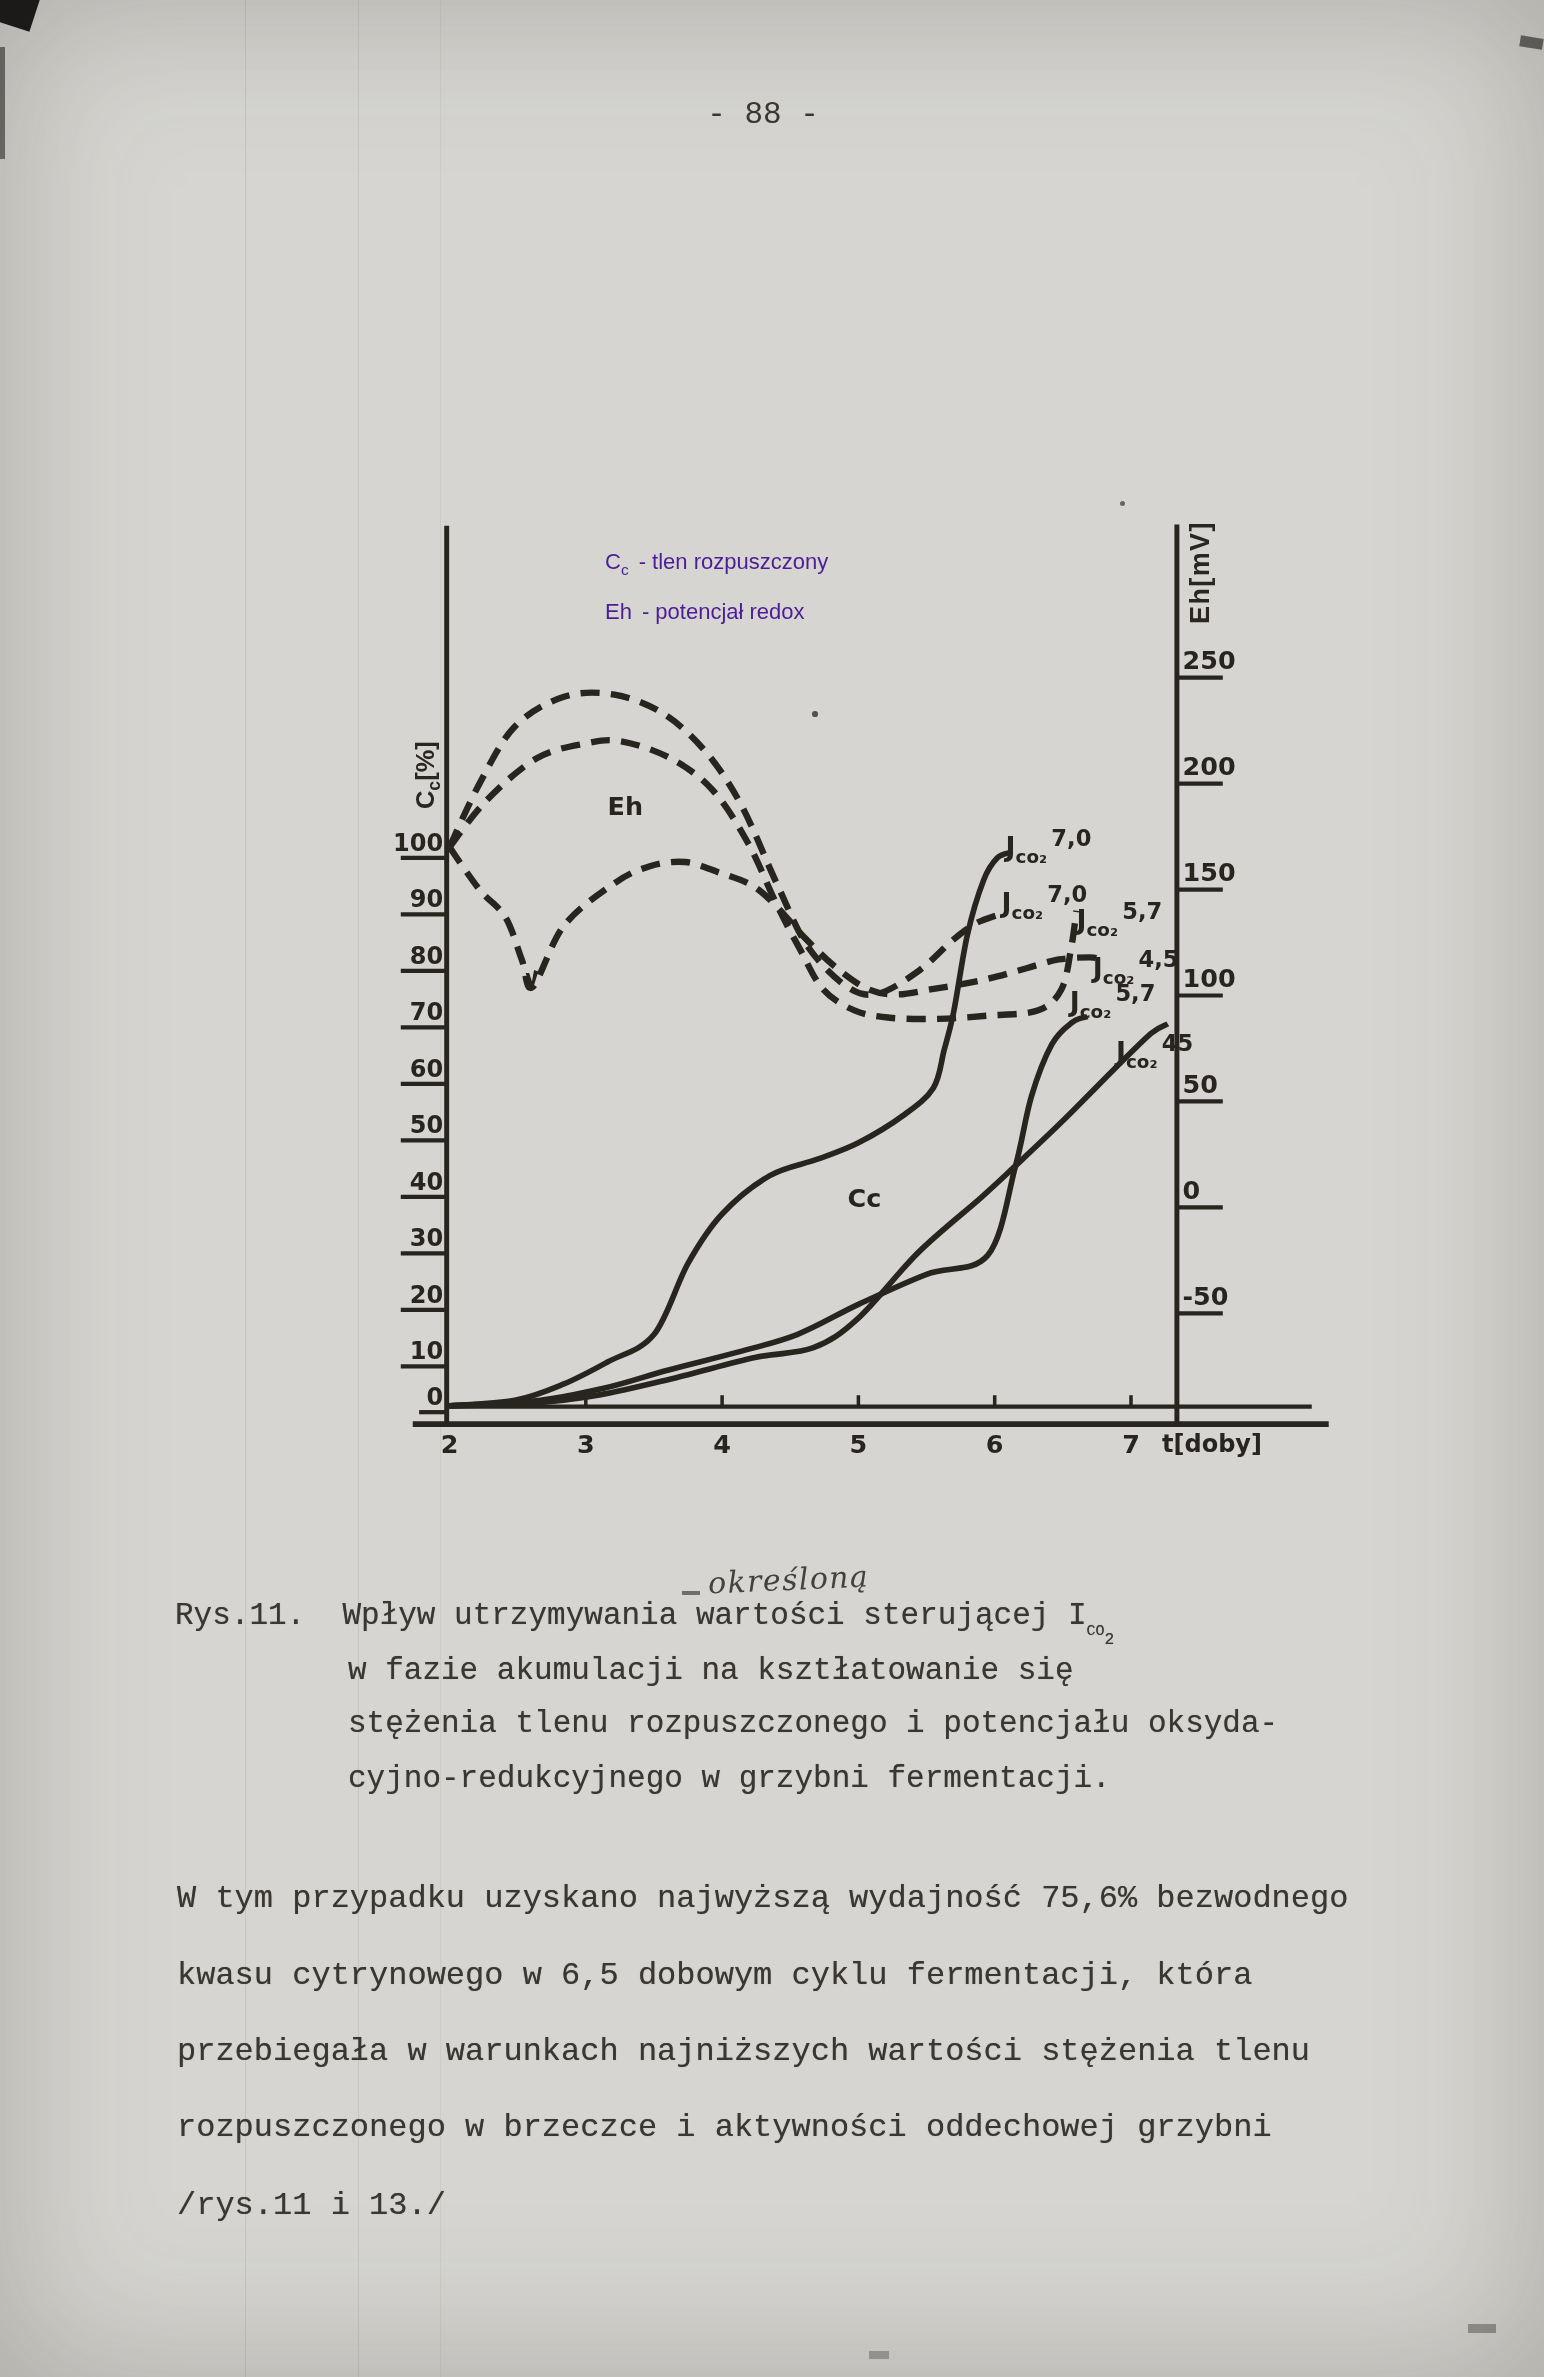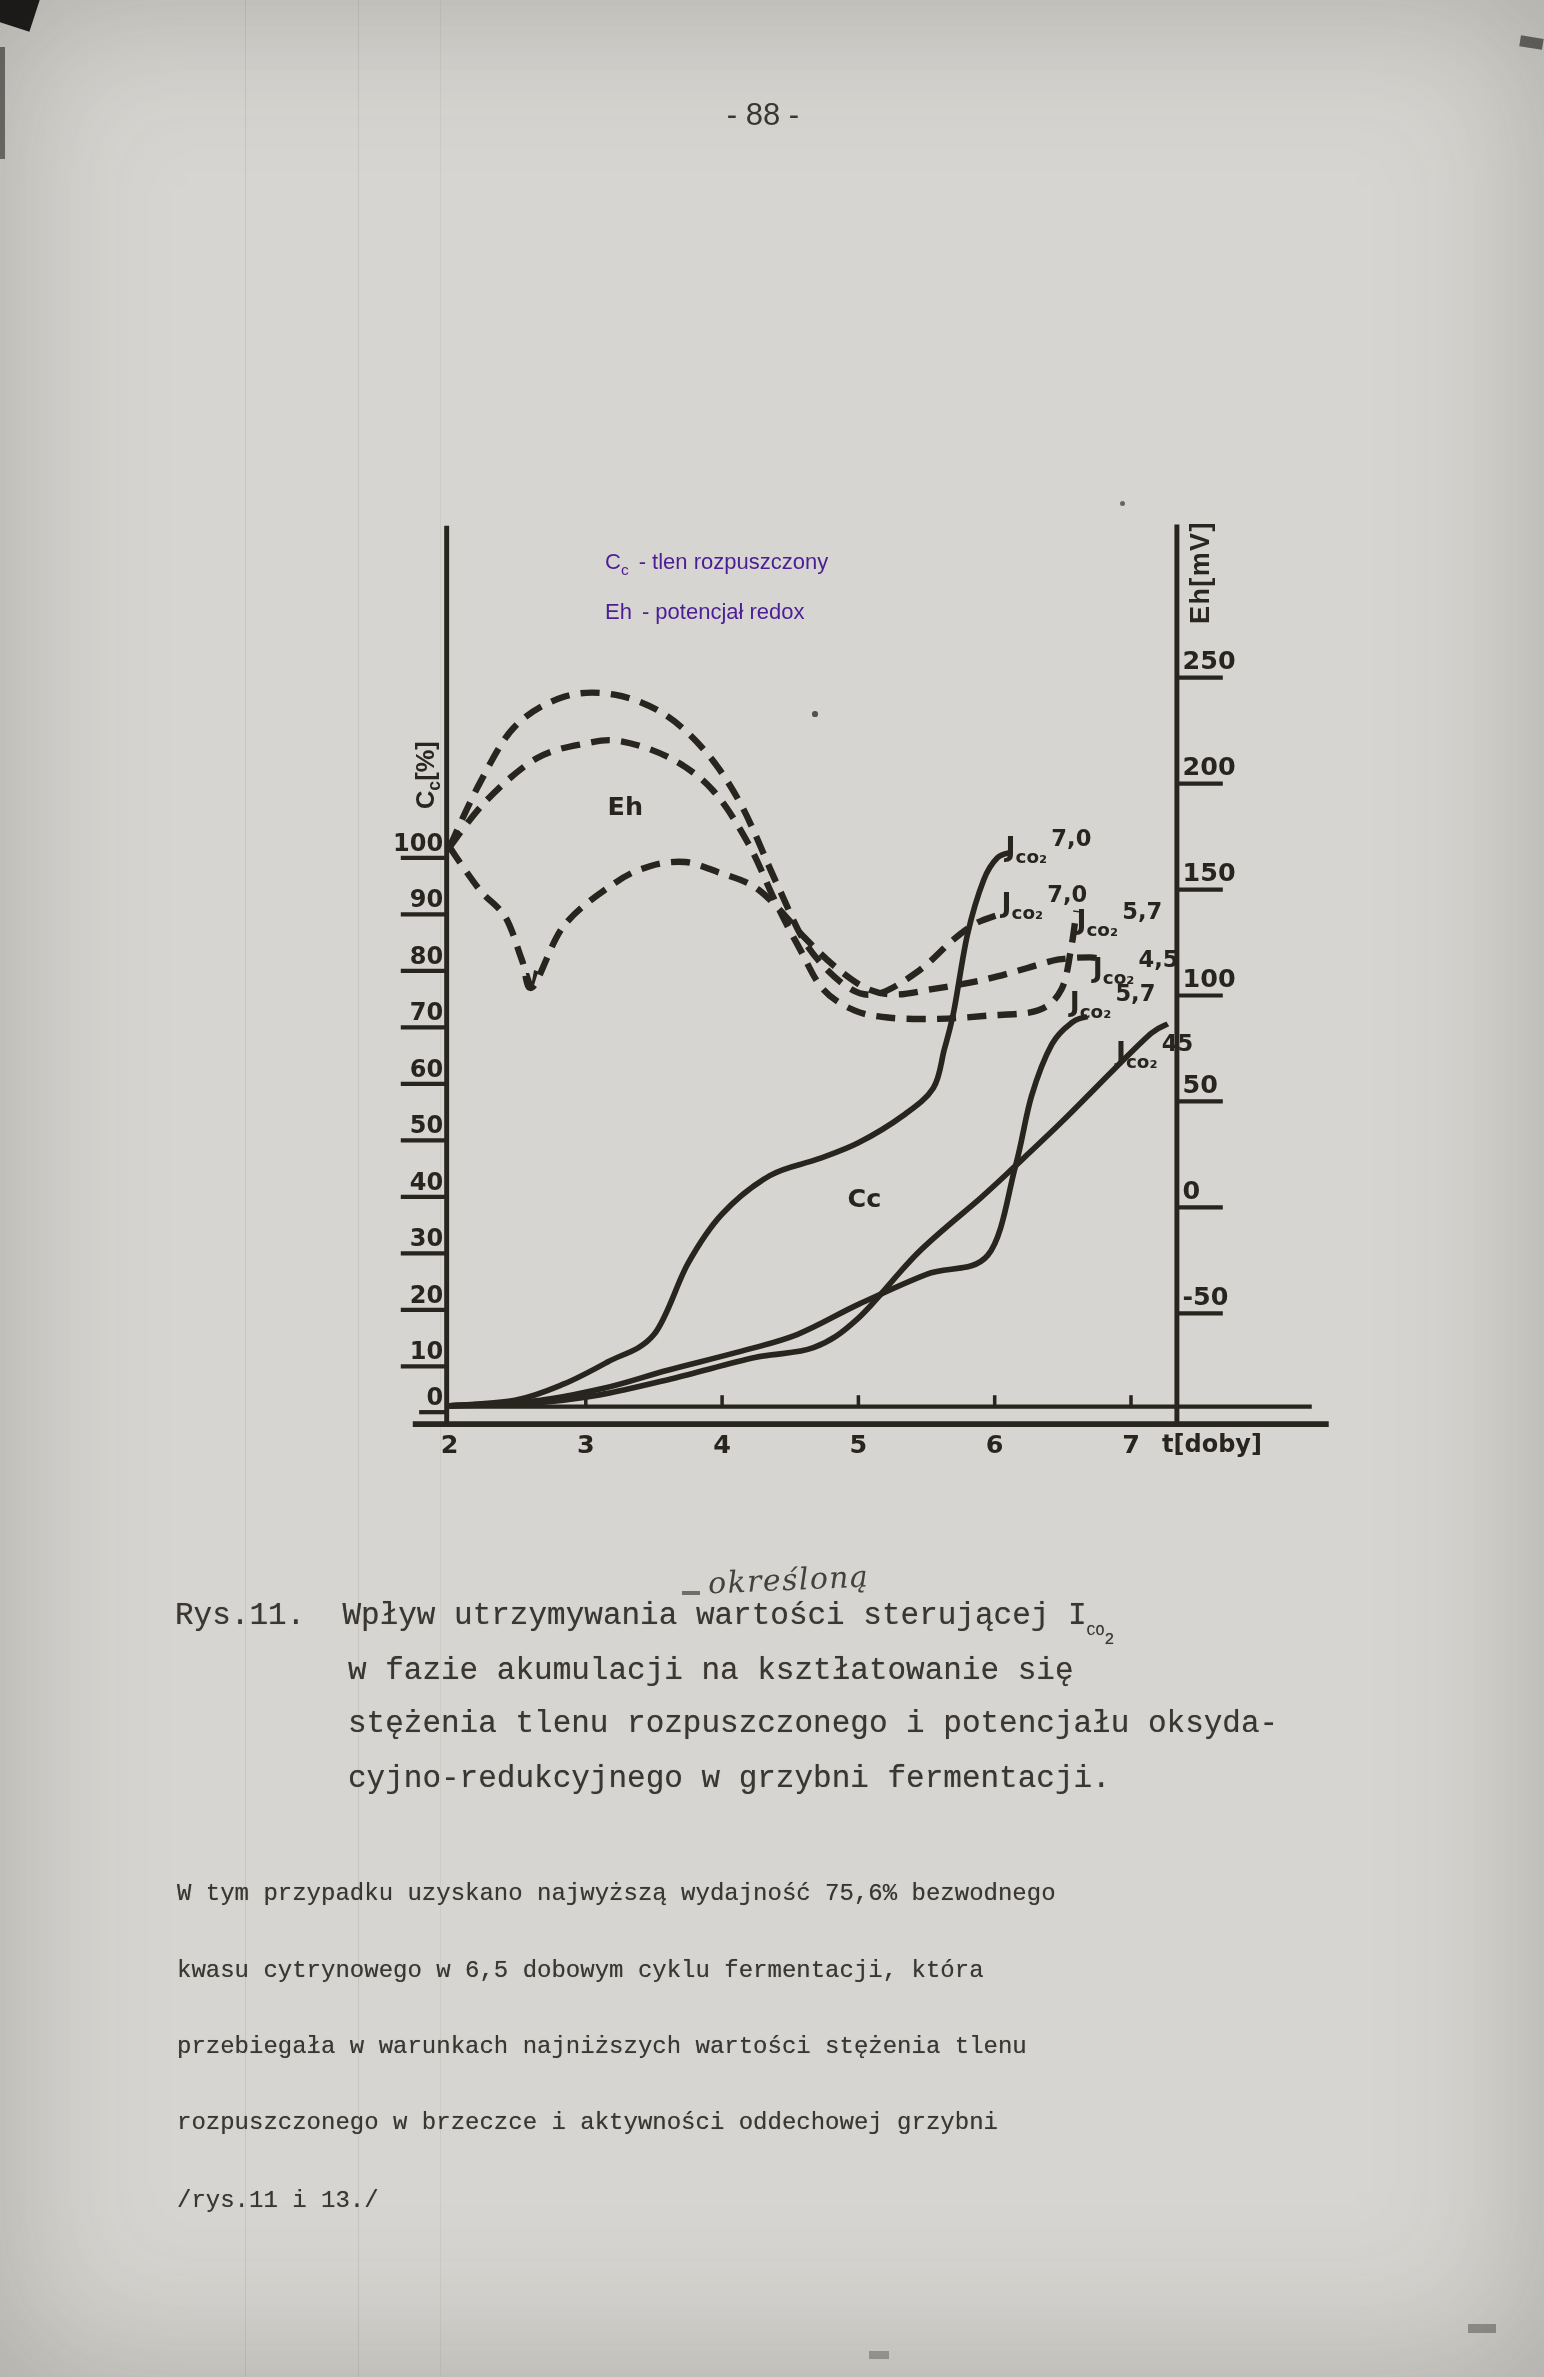--- a/index.html
+++ b/index.html
@@ -2,26 +2,26 @@
 <html style="font-size:11.3px"><head>
 <meta charset="utf-8">
 <style>
   html,body{margin:0;padding:0;background:#888;}
   #page{position:relative;width:1544px;height:2377px;background:#d6d5d1;overflow:hidden;
         font-family:"Liberation Sans",sans-serif;color:#33312e;
         box-shadow:inset 0 0 155px rgba(90,88,84,.35);}
   .vline{position:absolute;top:0;bottom:0;width:1.4px;background:rgba(60,58,55,.10);}
   .artifact{position:absolute;background:#1c1a18;}
   .typed{position:absolute;white-space:pre;font-family:"Liberation Mono","DejaVu Sans Mono",monospace;
-         font-size:24px;color:#3a3733;text-shadow:0 0 0.7px rgba(40,38,35,.55);}
+         font-size:32px;color:#3a3733;text-shadow:0 0 0.7px rgba(40,38,35,.55);}
   .caption-line{font-size:31px;}
   .sub1{font-size:15px;vertical-align:-10.6px;}
   .sub2{font-size:16.2px;vertical-align:-20px;}
   #page-number{position:absolute;left:678px;top:97px;width:170px;text-align:center;
-         font-family:Liberation Sans, sans-serif;font-size:31px;color:#3a3733;}
+         font-family:Liberation Mono, monospace;font-size:31px;color:#3a3733;}
   #handwritten{position:absolute;left:708px;top:1562px;font-family:"DejaVu Serif","Liberation Serif",serif;
          font-style:italic;font-size:30px;color:#45423d;transform:rotate(-2.5deg);letter-spacing:1.4px;}
   #hw-mark{position:absolute;left:682px;top:1591px;width:18.4px;height:3.5px;background:rgba(58,55,51,.65);}
   #chart-svg{position:absolute;left:381px;top:487px;}
   .axis-title{position:absolute;transform:rotate(-90deg);transform-origin:0 0;white-space:nowrap;
          font-weight:700;color:#2a2722;}
   #ylabel-left{left:411px;top:809px;font-size:25.4px;}
   #ylabel-right{left:1185px;top:624px;font-size:27px;letter-spacing:1.4px;}
   .ax-sub{font-size:17.7px;vertical-align:-6.4px;}
   #legend{position:absolute;left:605px;top:541px;font-weight:400;font-size:22px;color:#4c1d95;line-height:42px;}

